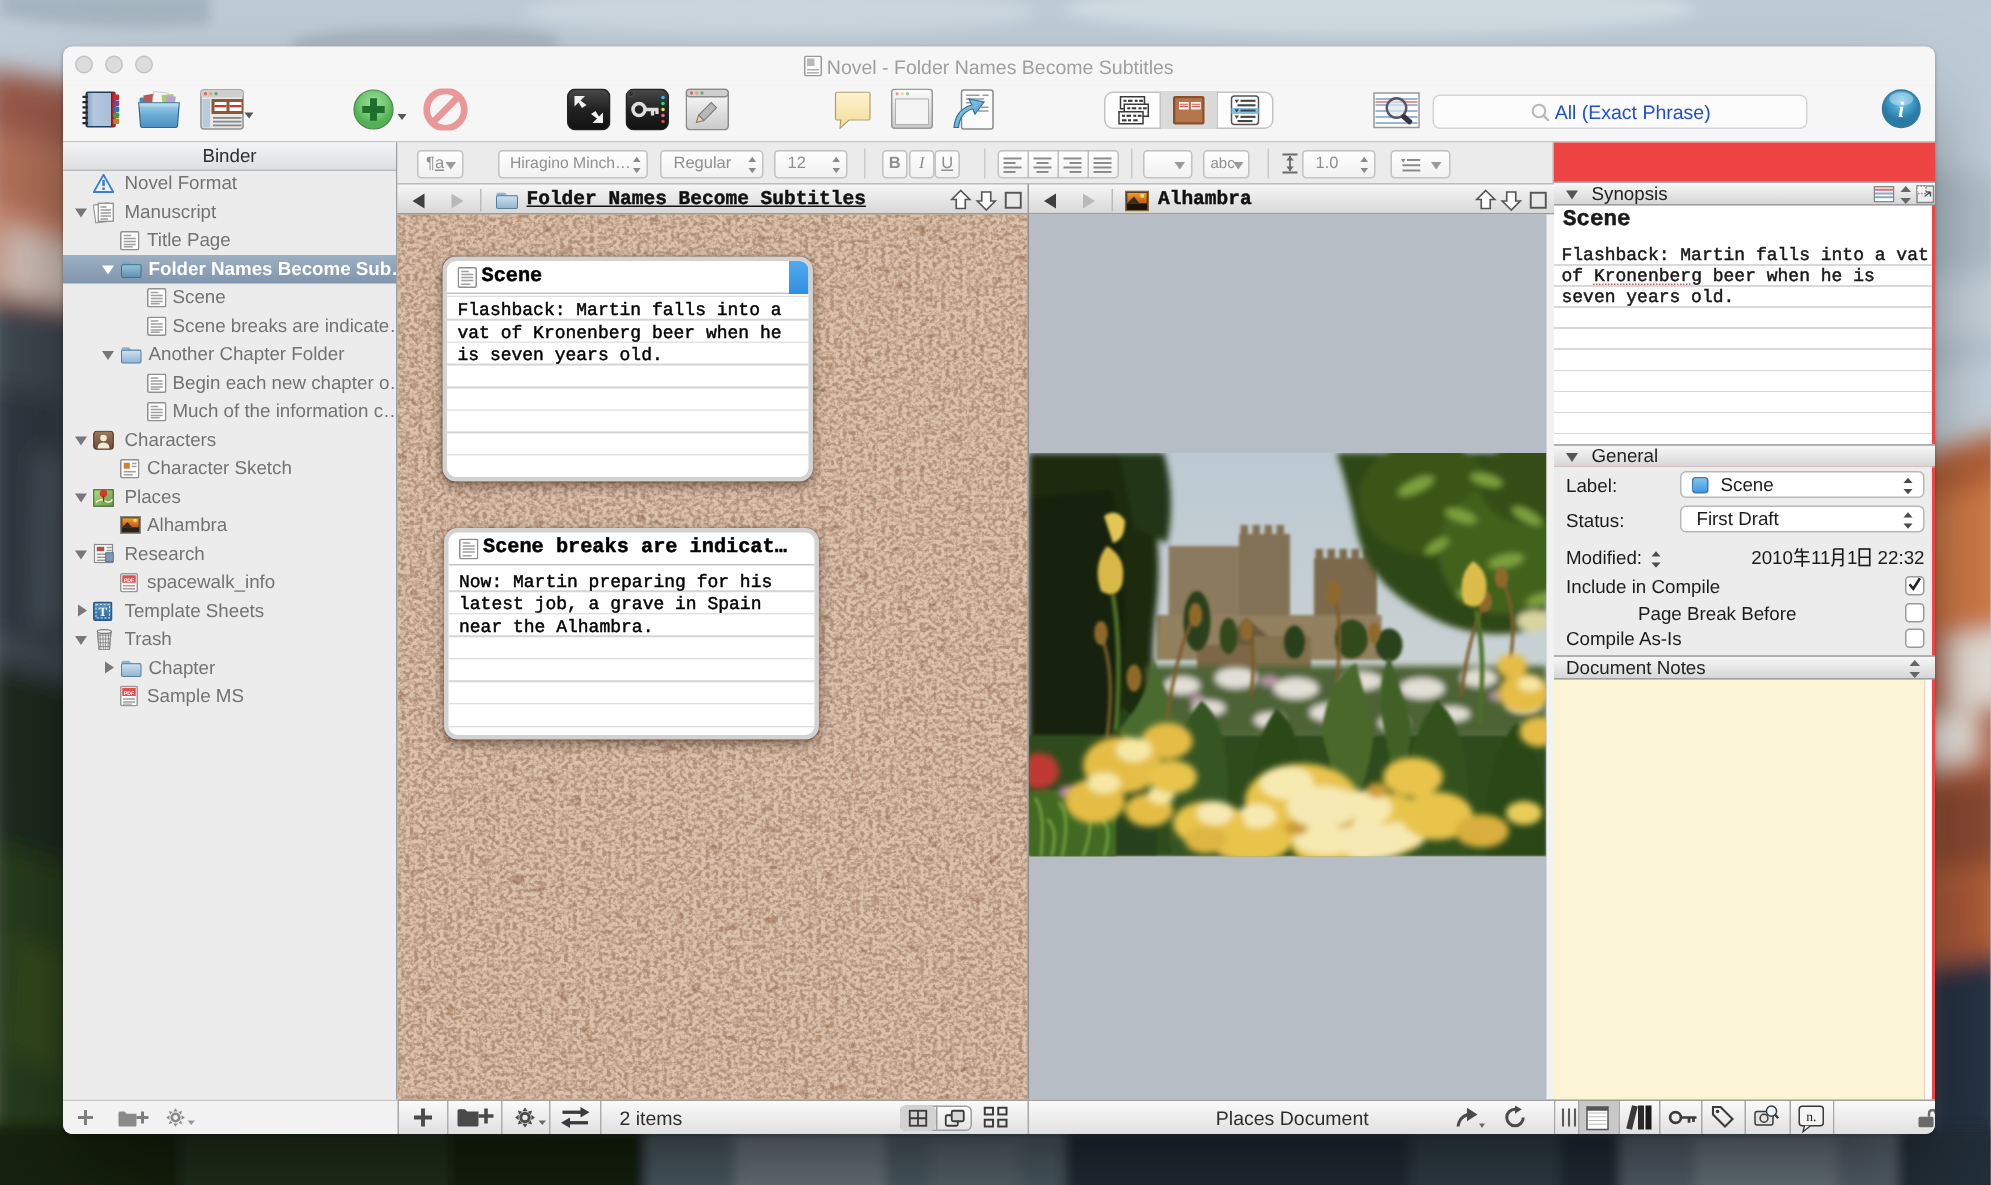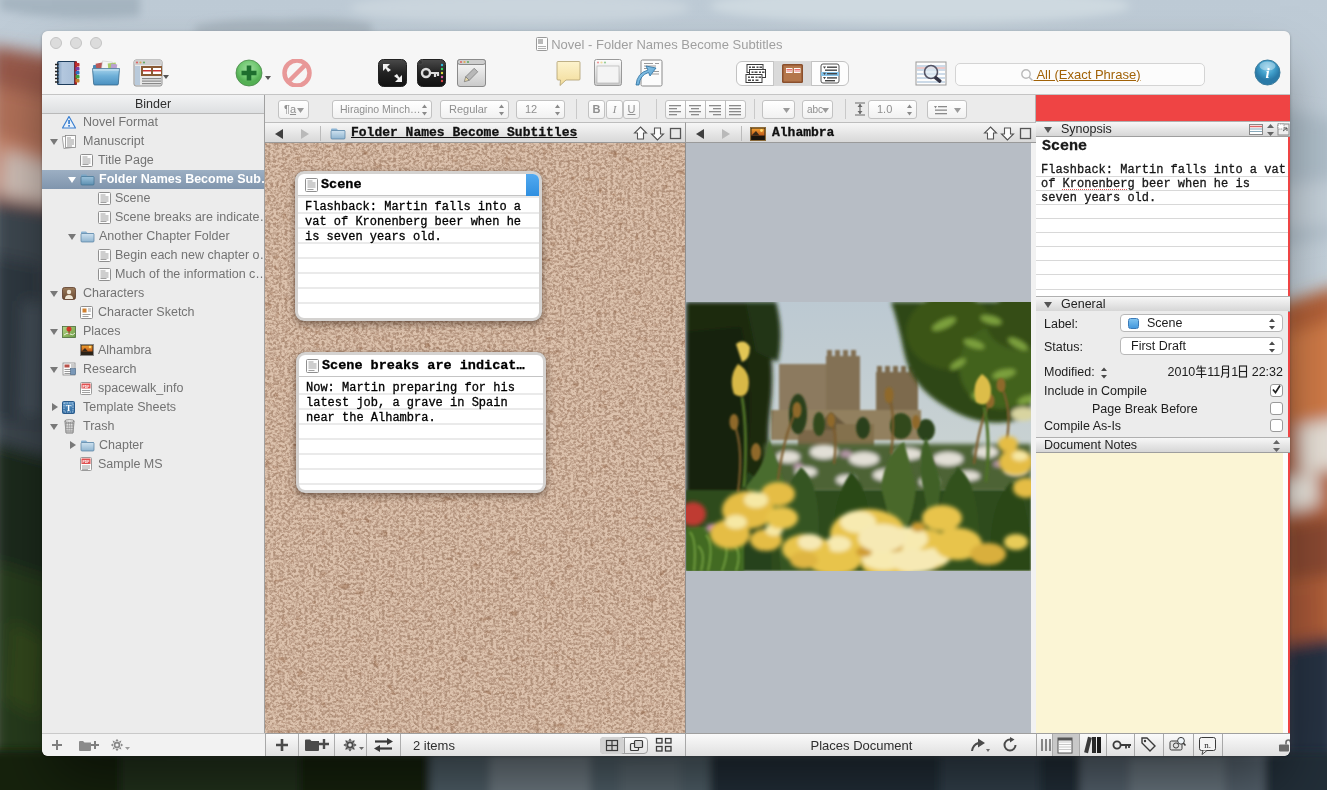--- a/index.html
+++ b/index.html
@@ -354,21 +354,21 @@
           <path d="M2,9 h28"></path>
           <path d="M2,13 h28"></path>
           <path d="M2,17 h28"></path>
           <path d="M2,21 h28"></path>
         </g>
       <path d="M2,7 h28" stroke="#d99" stroke-width="1.2"></path>
       <circle cx="16" cy="11" r="6.5" fill="#dce8f2" fill-opacity="0.7" stroke="#556" stroke-width="1.6"></circle>
       <rect x="20" y="15" width="8" height="3.5" rx="1" transform="rotate(40 21 16)" fill="#334"></rect>
     </svg>
 
-    <div class="abs" style="left:913px;top:6px;width:250px;height:23px;border:1px solid #d4d4d4;border-radius:5px;background:#fcfcfc;color:#a16207;font-size:13px;line-height:21px;text-align:center;text-decoration:underline;">
+    <div class="abs" style="left:913px;top:6px;width:250px;height:23px;border:1px solid #d4d4d4;border-radius:5px;background:#fcfcfc;color:#1d4ed8;font-size:13px;line-height:21px;text-align:center;">
       <svg style="display:inline-block;vertical-align:-3px" width="14" height="14" viewBox="0 0 14 14">
           <circle cx="6" cy="6" r="4.2" fill="none" stroke="#b9b9b9" stroke-width="1.4"></circle>
           <path d="M9.2,9.2 L12.5,12.5" stroke="#b9b9b9" stroke-width="1.6"></path>
         </svg>
       All (Exact Phrase)
     </div>
 
     <svg class="abs" style="left:1212px;top:2px" width="27" height="27" viewBox="0 0 27 27">
       <circle cx="13.5" cy="13.5" r="12.5" fill="url(#infog)" stroke="#3a7a9a" stroke-width="1"></circle>
       <defs>

